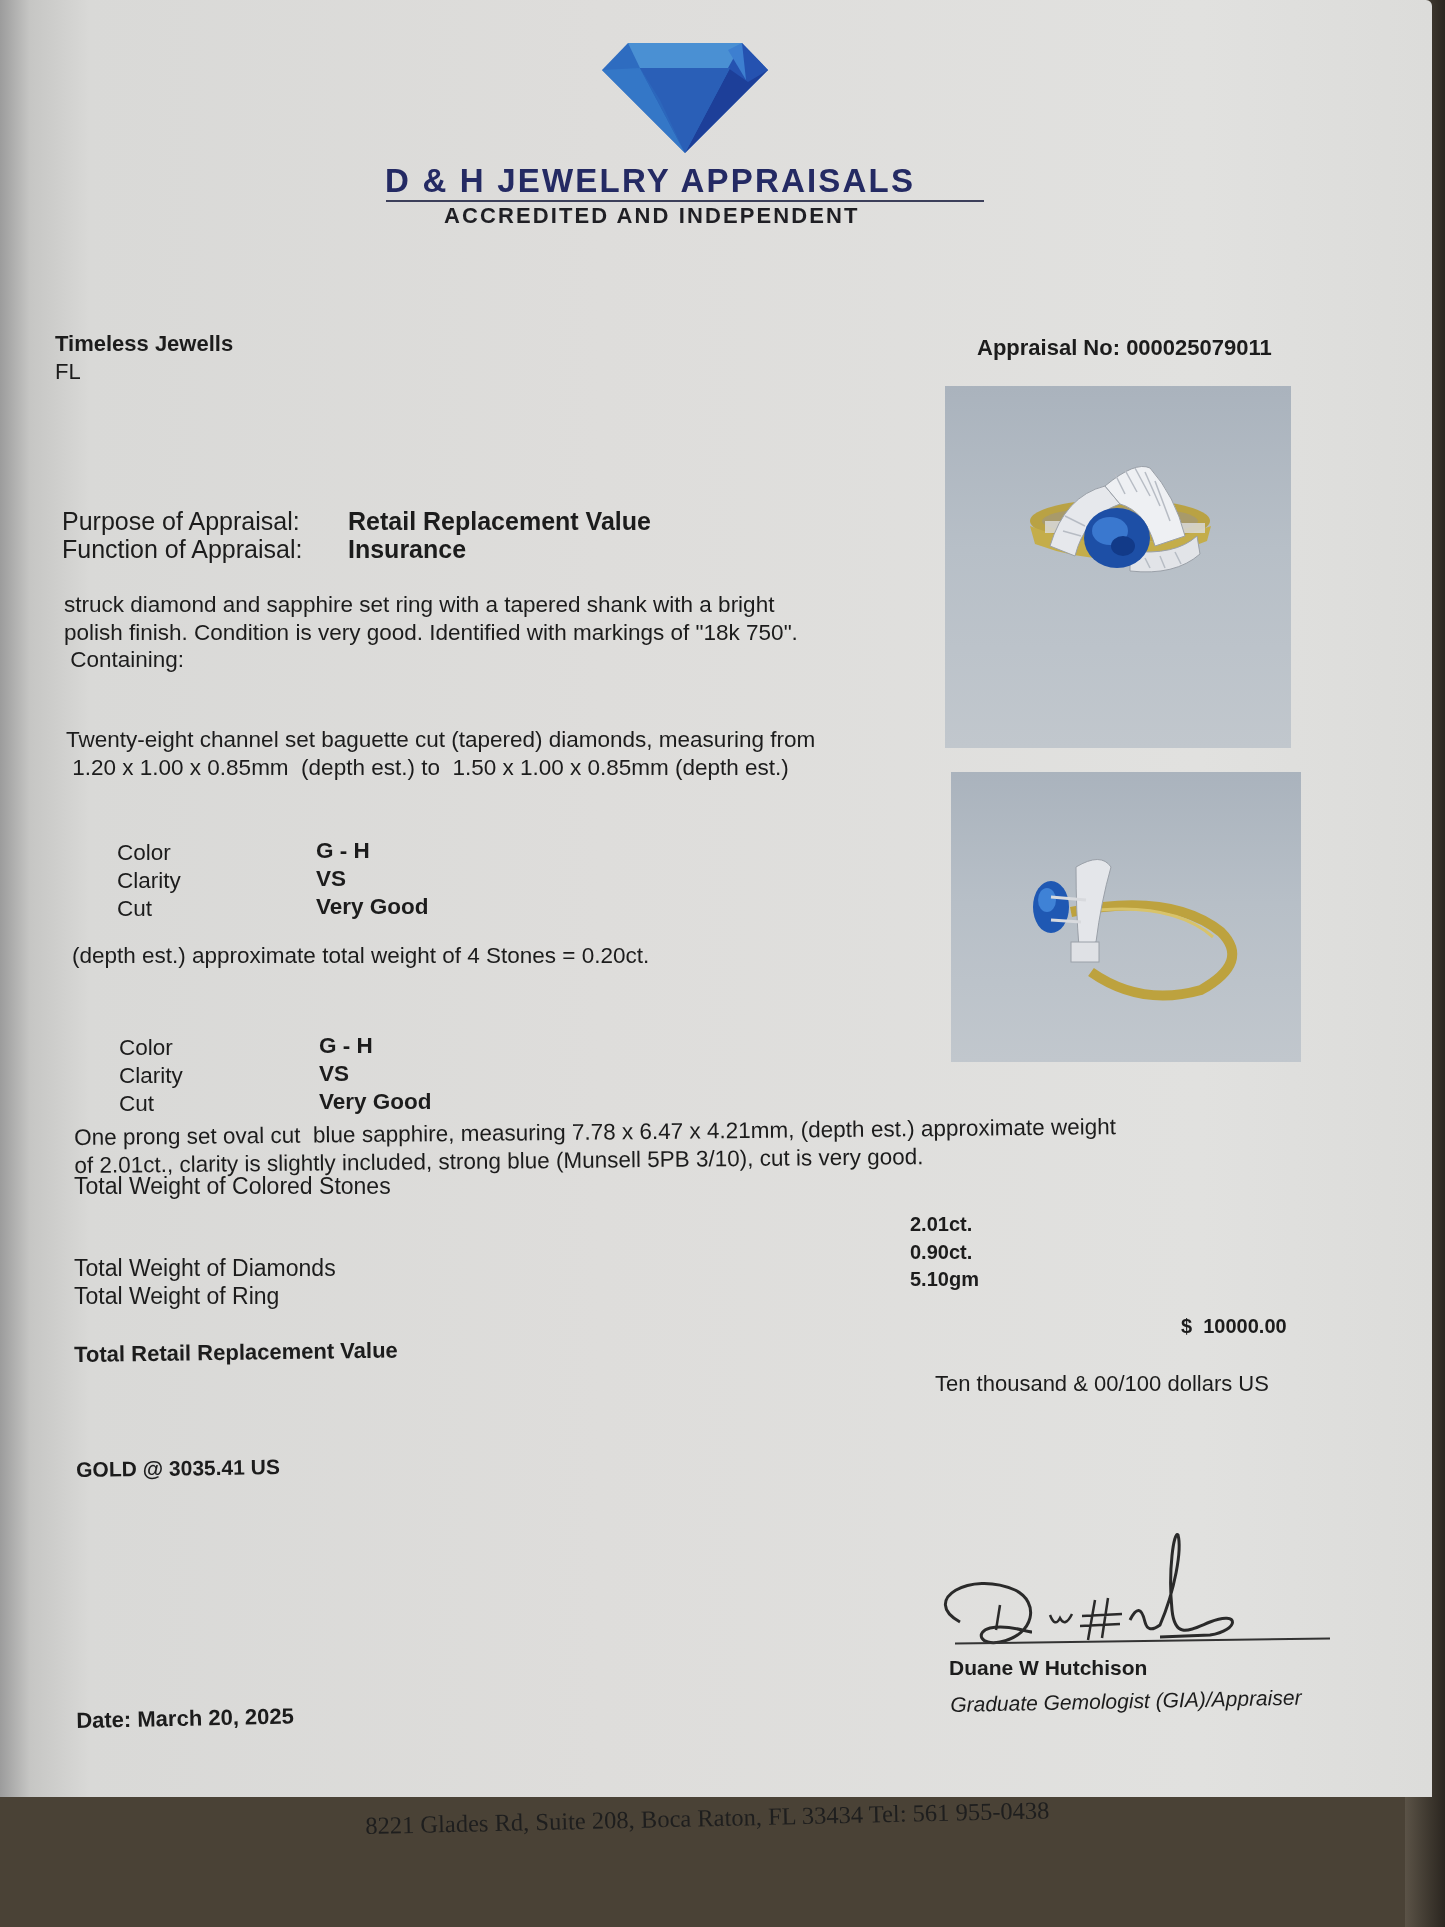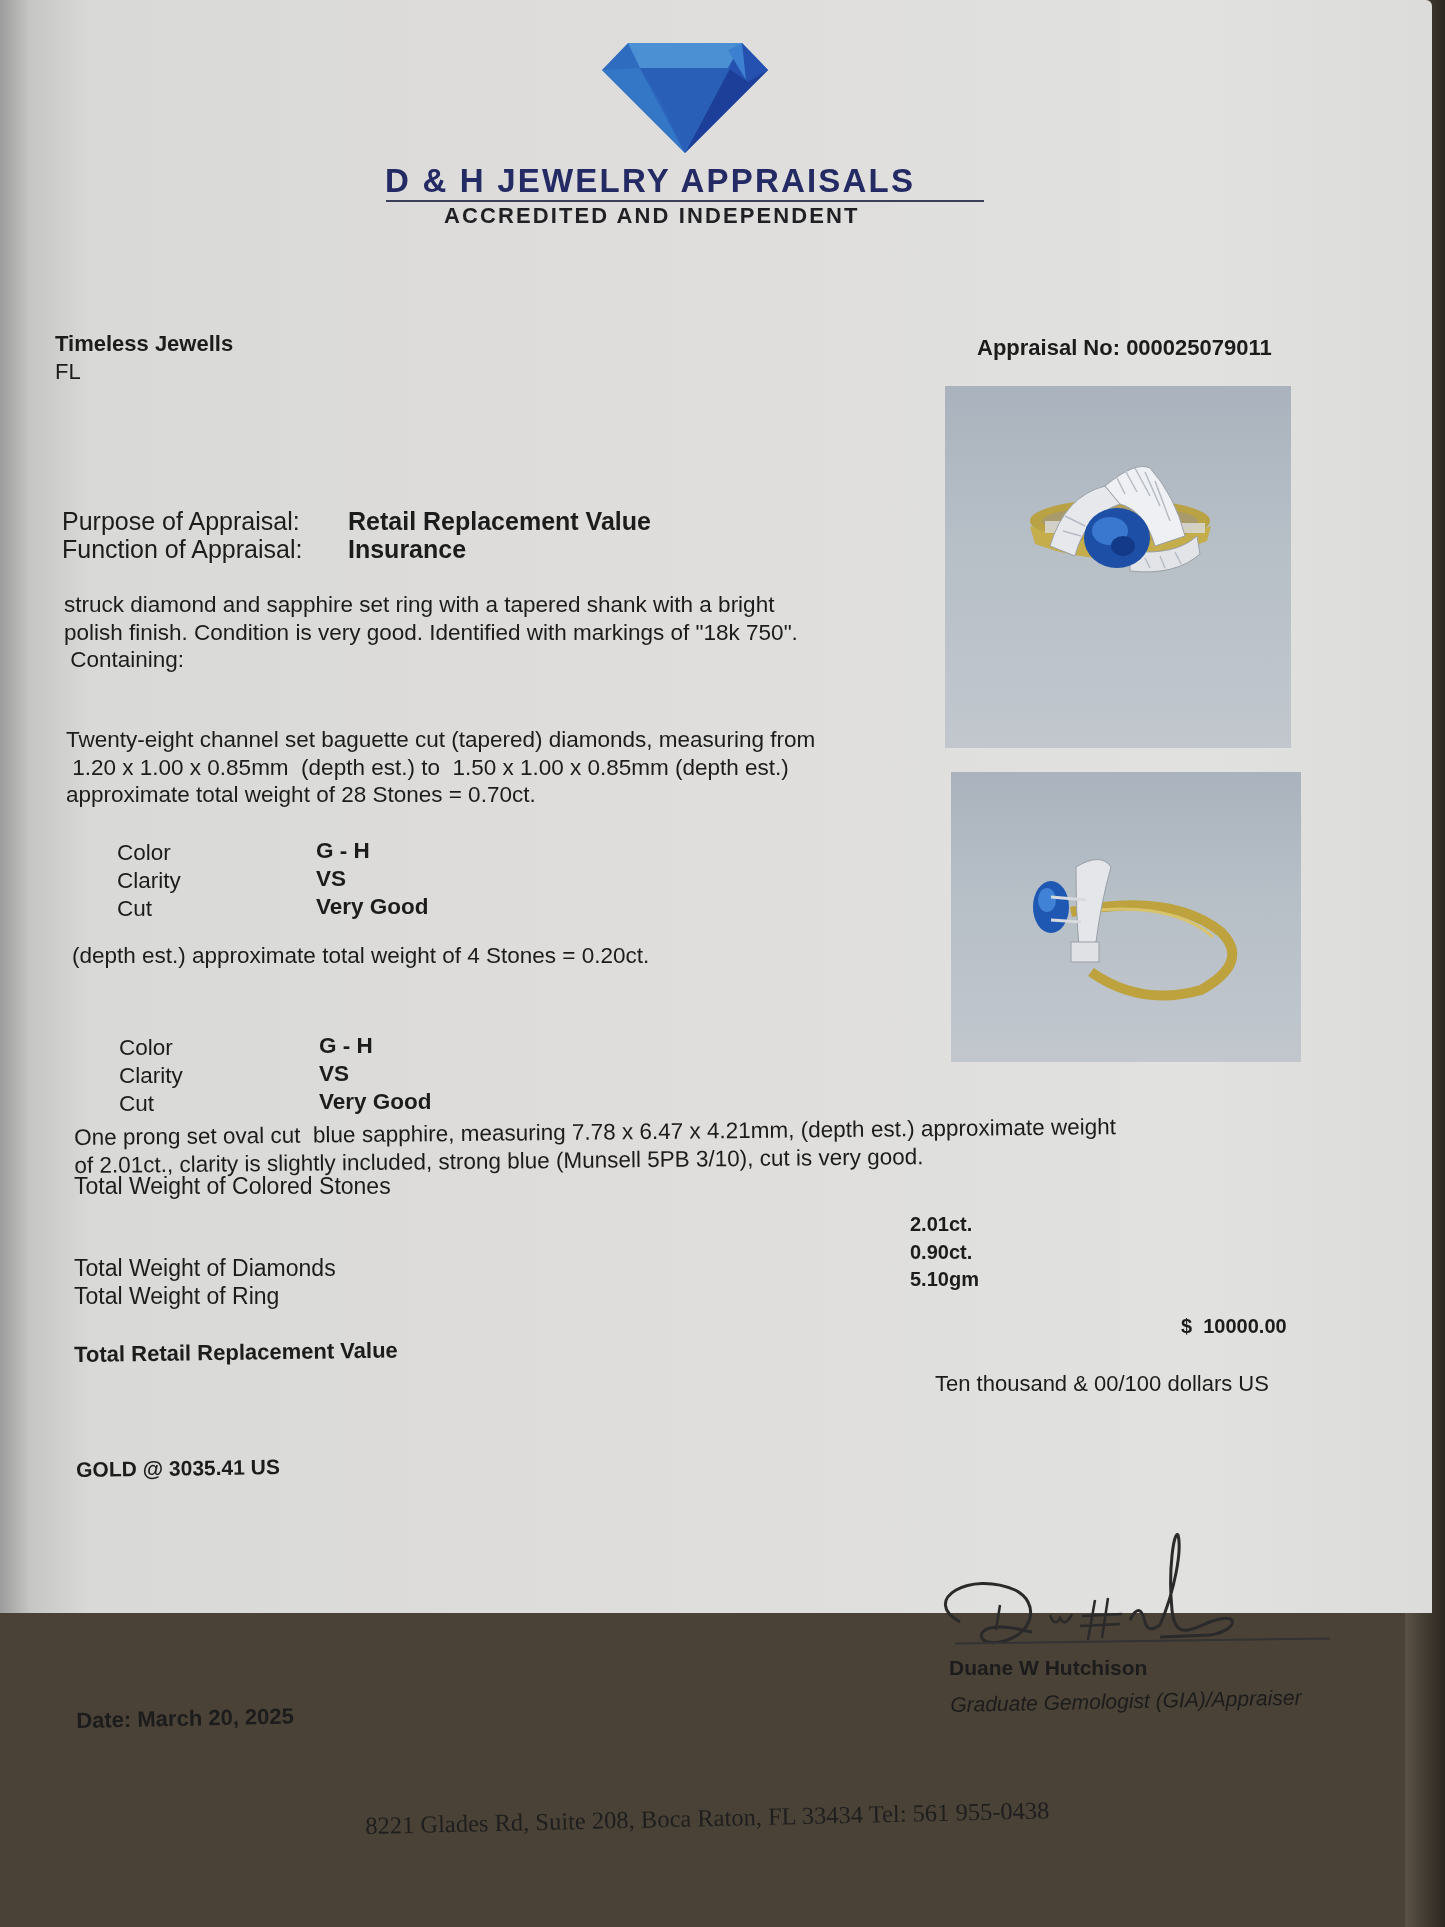--- a/index.html
+++ b/index.html
@@ -7,21 +7,21 @@
       width: 1445px; height: 1927px; overflow: hidden;
       background: #4a4236;
       font-family: "Liberation Sans", sans-serif;
       position: relative;
     }
     .backdrop {
       position: absolute; right: 0; top: 0; width: 40px; height: 1927px;
       background: linear-gradient(90deg, #5b5347 0%, #3e382f 60%, #2b2620 100%);
     }
     .paper {
-      position: absolute; left: 0; top: 0; width: 1432px; height: 1613px;
+      position: absolute; left: 0; top: 0; width: 1432px; height: 1797px;
       background: linear-gradient(90deg, #9c9c9c 0px, #c6c6c4 30px, #d9d9d7 90px, #dedddb 600px, #e1e1df 1200px, #dcdcda 1432px);
       border-top-right-radius: 6px;
       color: #1c1c1c;
     }
     .abs { position: absolute; white-space: nowrap; }
 
     
     .logo-gem { position: absolute; left: 600px; top: 40px; width: 170px; height: 115px; }
     .logo-title {
       position: absolute; left: 385px; top: 162px; width: 600px;
@@ -149,21 +149,20 @@
 
   <div class="abs para desc">
     <div>struck diamond and sapphire set ring with a tapered shank with a bright</div>
     <div>polish finish. Condition is very good.  Identified with markings of "18k 750".</div>
     <div style="white-space:pre"> Containing:</div>
   </div>
 
   <div class="abs para baguette">
     <div>Twenty-eight channel set baguette cut (tapered) diamonds, measuring from</div>
     <div style="white-space:pre"> 1.20 x 1.00 x 0.85mm  (depth est.) to  1.50 x 1.00 x 0.85mm (depth est.)</div>
-    <div>approximate total weight of 28 Stones = 0.70ct.</div>
   </div>
   <div class="abs spec-label" style="left:117px; top:840px;">Color</div>
   <div class="abs spec-value" style="left:316px; top:838px;">G - H</div>
   <div class="abs spec-label" style="left:117px; top:868px;">Clarity</div>
   <div class="abs spec-value" style="left:316px; top:866px;">VS</div>
   <div class="abs spec-label" style="left:117px; top:896px;">Cut</div>
   <div class="abs spec-value" style="left:316px; top:894px;">Very Good</div>
 
   <div class="abs para round">
     <div>(depth est.) approximate total weight of 4 Stones = 0.20ct.</div>

